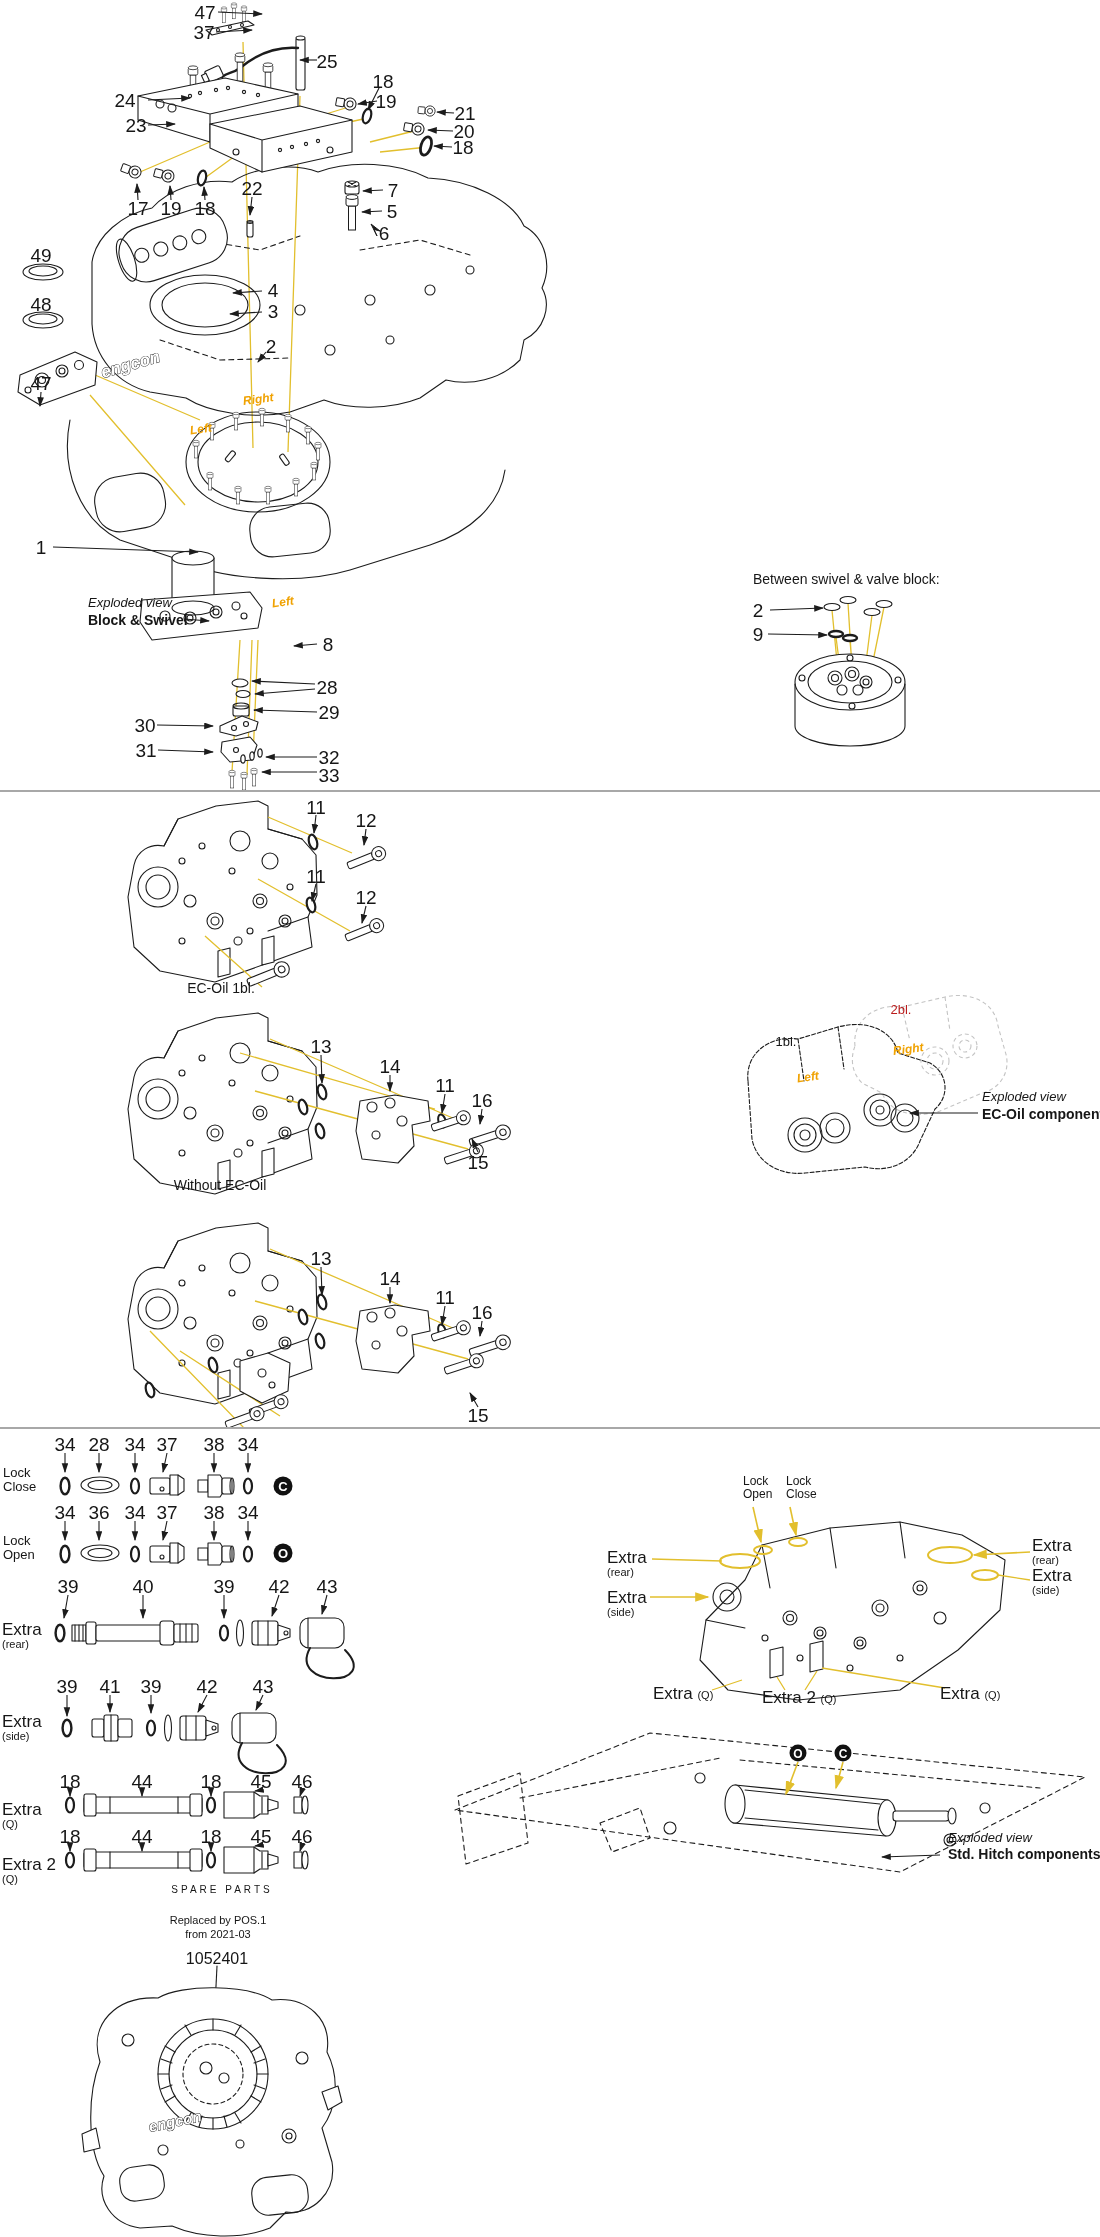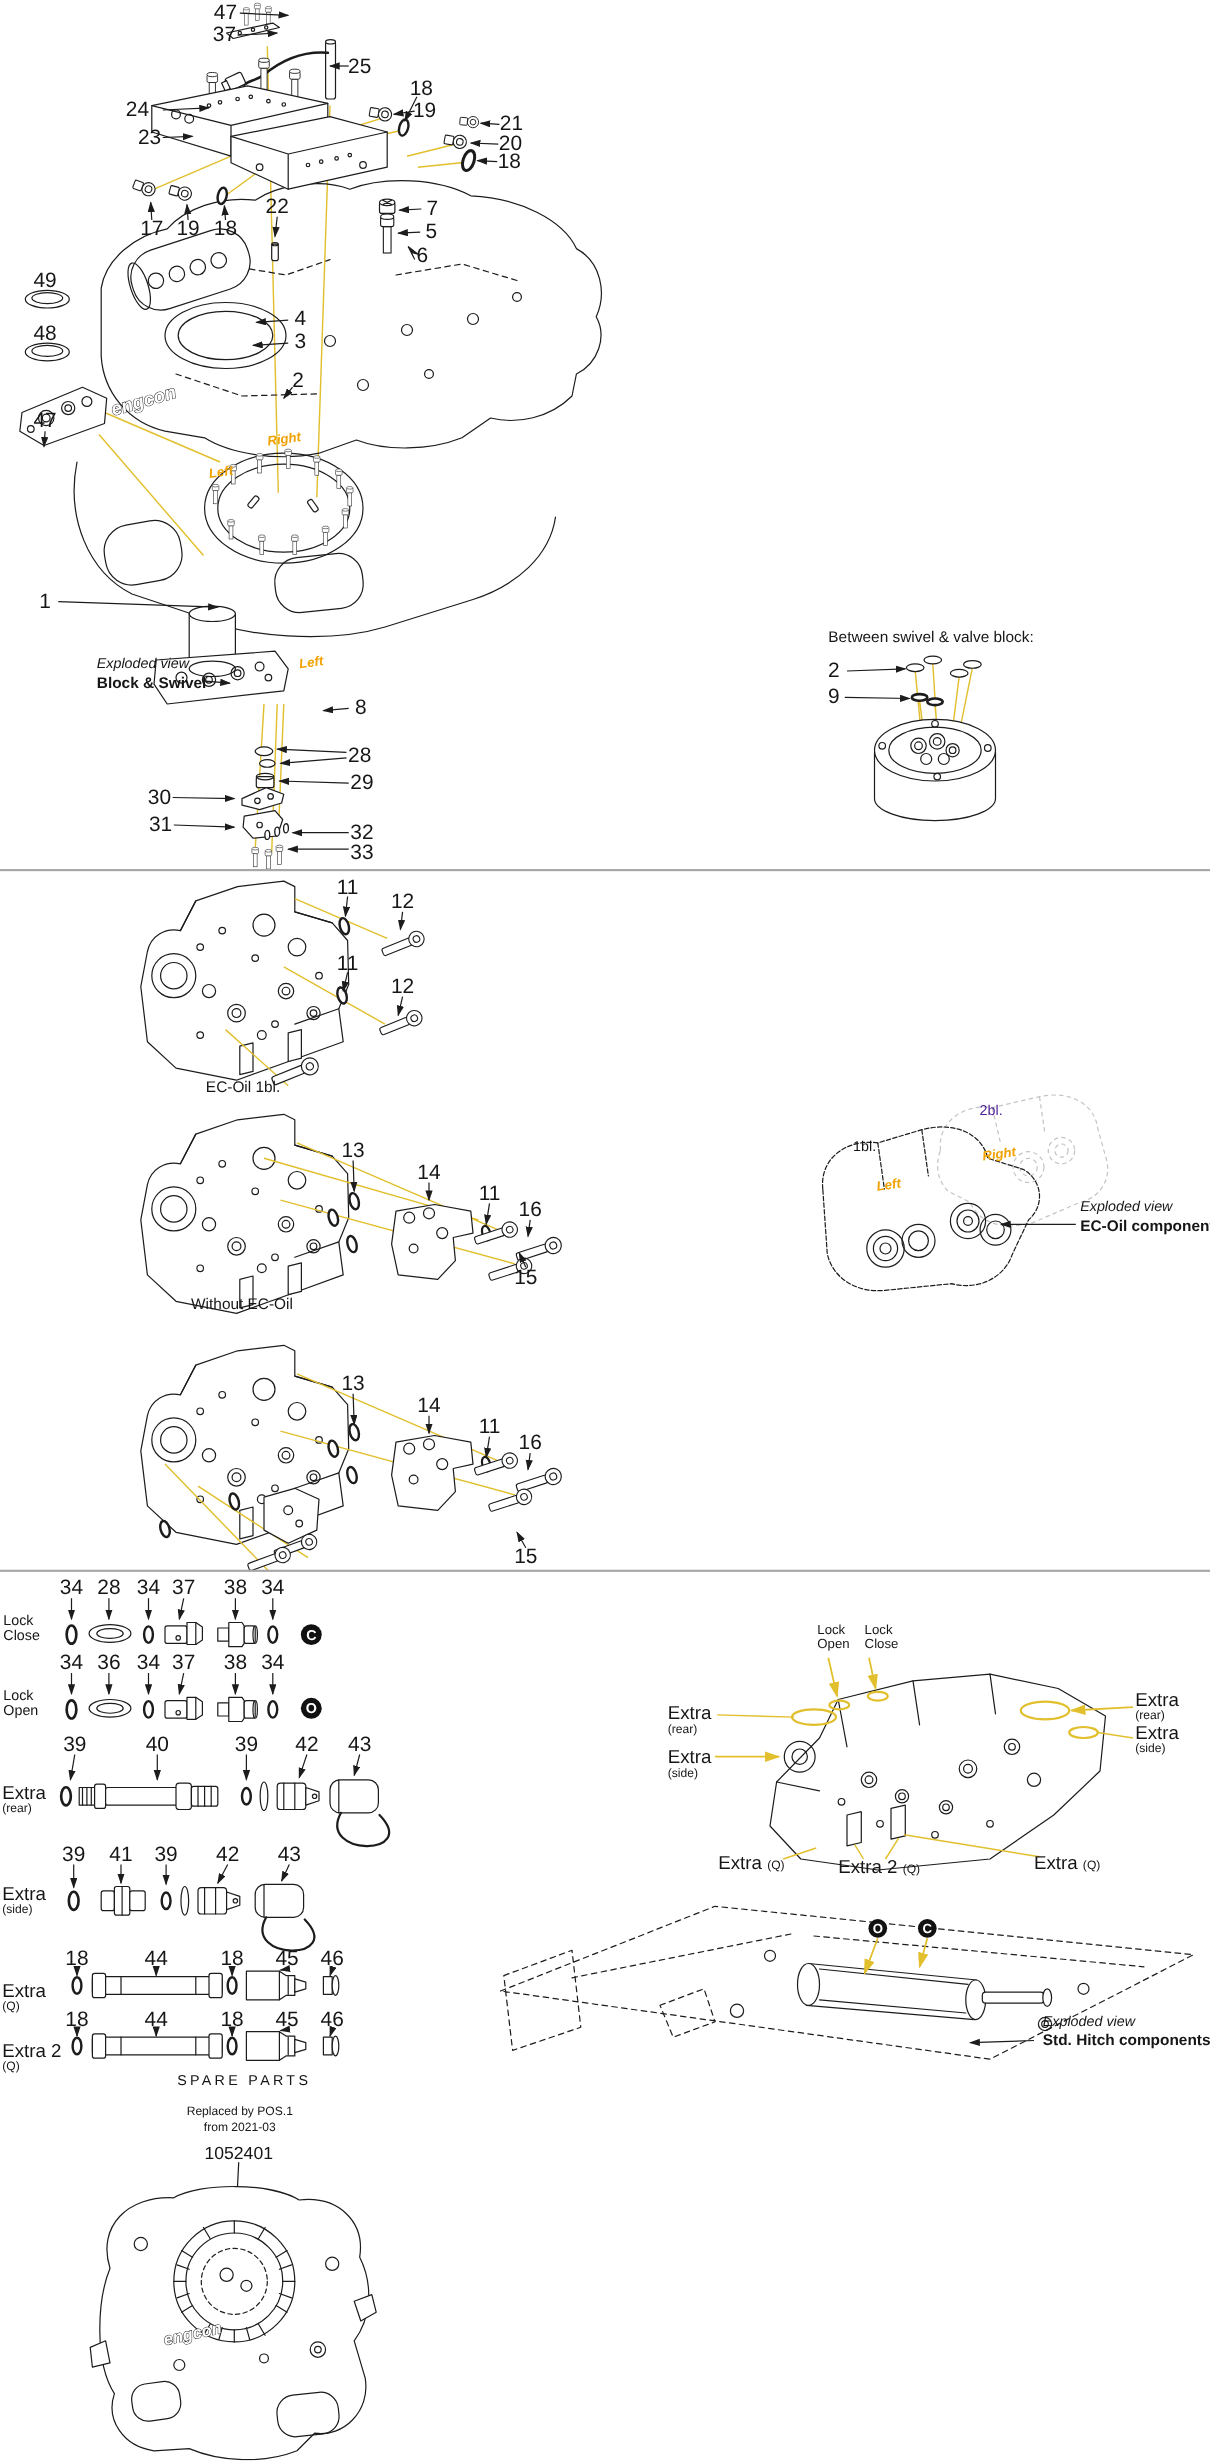--- a/index.html
+++ b/index.html
@@ -16,27 +16,27 @@
   .logo{font-style:italic;font-weight:bold;fill:#fff;stroke:#1c1c1c;stroke-width:0.9;paint-order:stroke;
         font-family:"Liberation Sans",sans-serif}
   .co{position:absolute;transform:translate(-50%,-50%);font-size:19px;line-height:1;white-space:nowrap}
   .t{position:absolute;white-space:nowrap;line-height:1.15}
   .ctr{transform:translate(-50%,0)}
   .it{font-style:italic}
   .bd{font-weight:bold}
   .f11{font-size:11px}.f12{font-size:12px}.f13{font-size:13px}.f14{font-size:14px}
   .f15{font-size:14px}.f16{font-size:16px}.f17{font-size:17px}
   .orange{color:#f0a202;font-style:italic;font-weight:bold;font-size:12px}
-  .gray{color:#4c1d95}
+  .gray{color:#b91c1c}
   .badge{position:absolute;transform:translate(-50%,-50%);width:19px;height:19px;border-radius:50%;
          background:#111;color:#fff;font-size:13px;font-weight:bold;display:flex;
          align-items:center;justify-content:center;line-height:1}
   .badge.sm{width:17px;height:17px;font-size:12px}
   .divider{position:absolute;left:0;width:1100px;height:2px;background:#a8a8a8}
-  .spt{letter-spacing:3px;font-size:13px}
+  .spt{letter-spacing:3px;font-size:10px}
 </style>
 </head>
 <body>
 
 <div class="page">
 
 <svg width="1100" height="791" viewBox="0 0 1100 791">
   <defs>
     <marker id="ab" markerWidth="9" markerHeight="8" refX="8" refY="3" orient="auto">
           <path d="M0,0L9,3L0,6Z" fill="#1c1c1c"></path>

